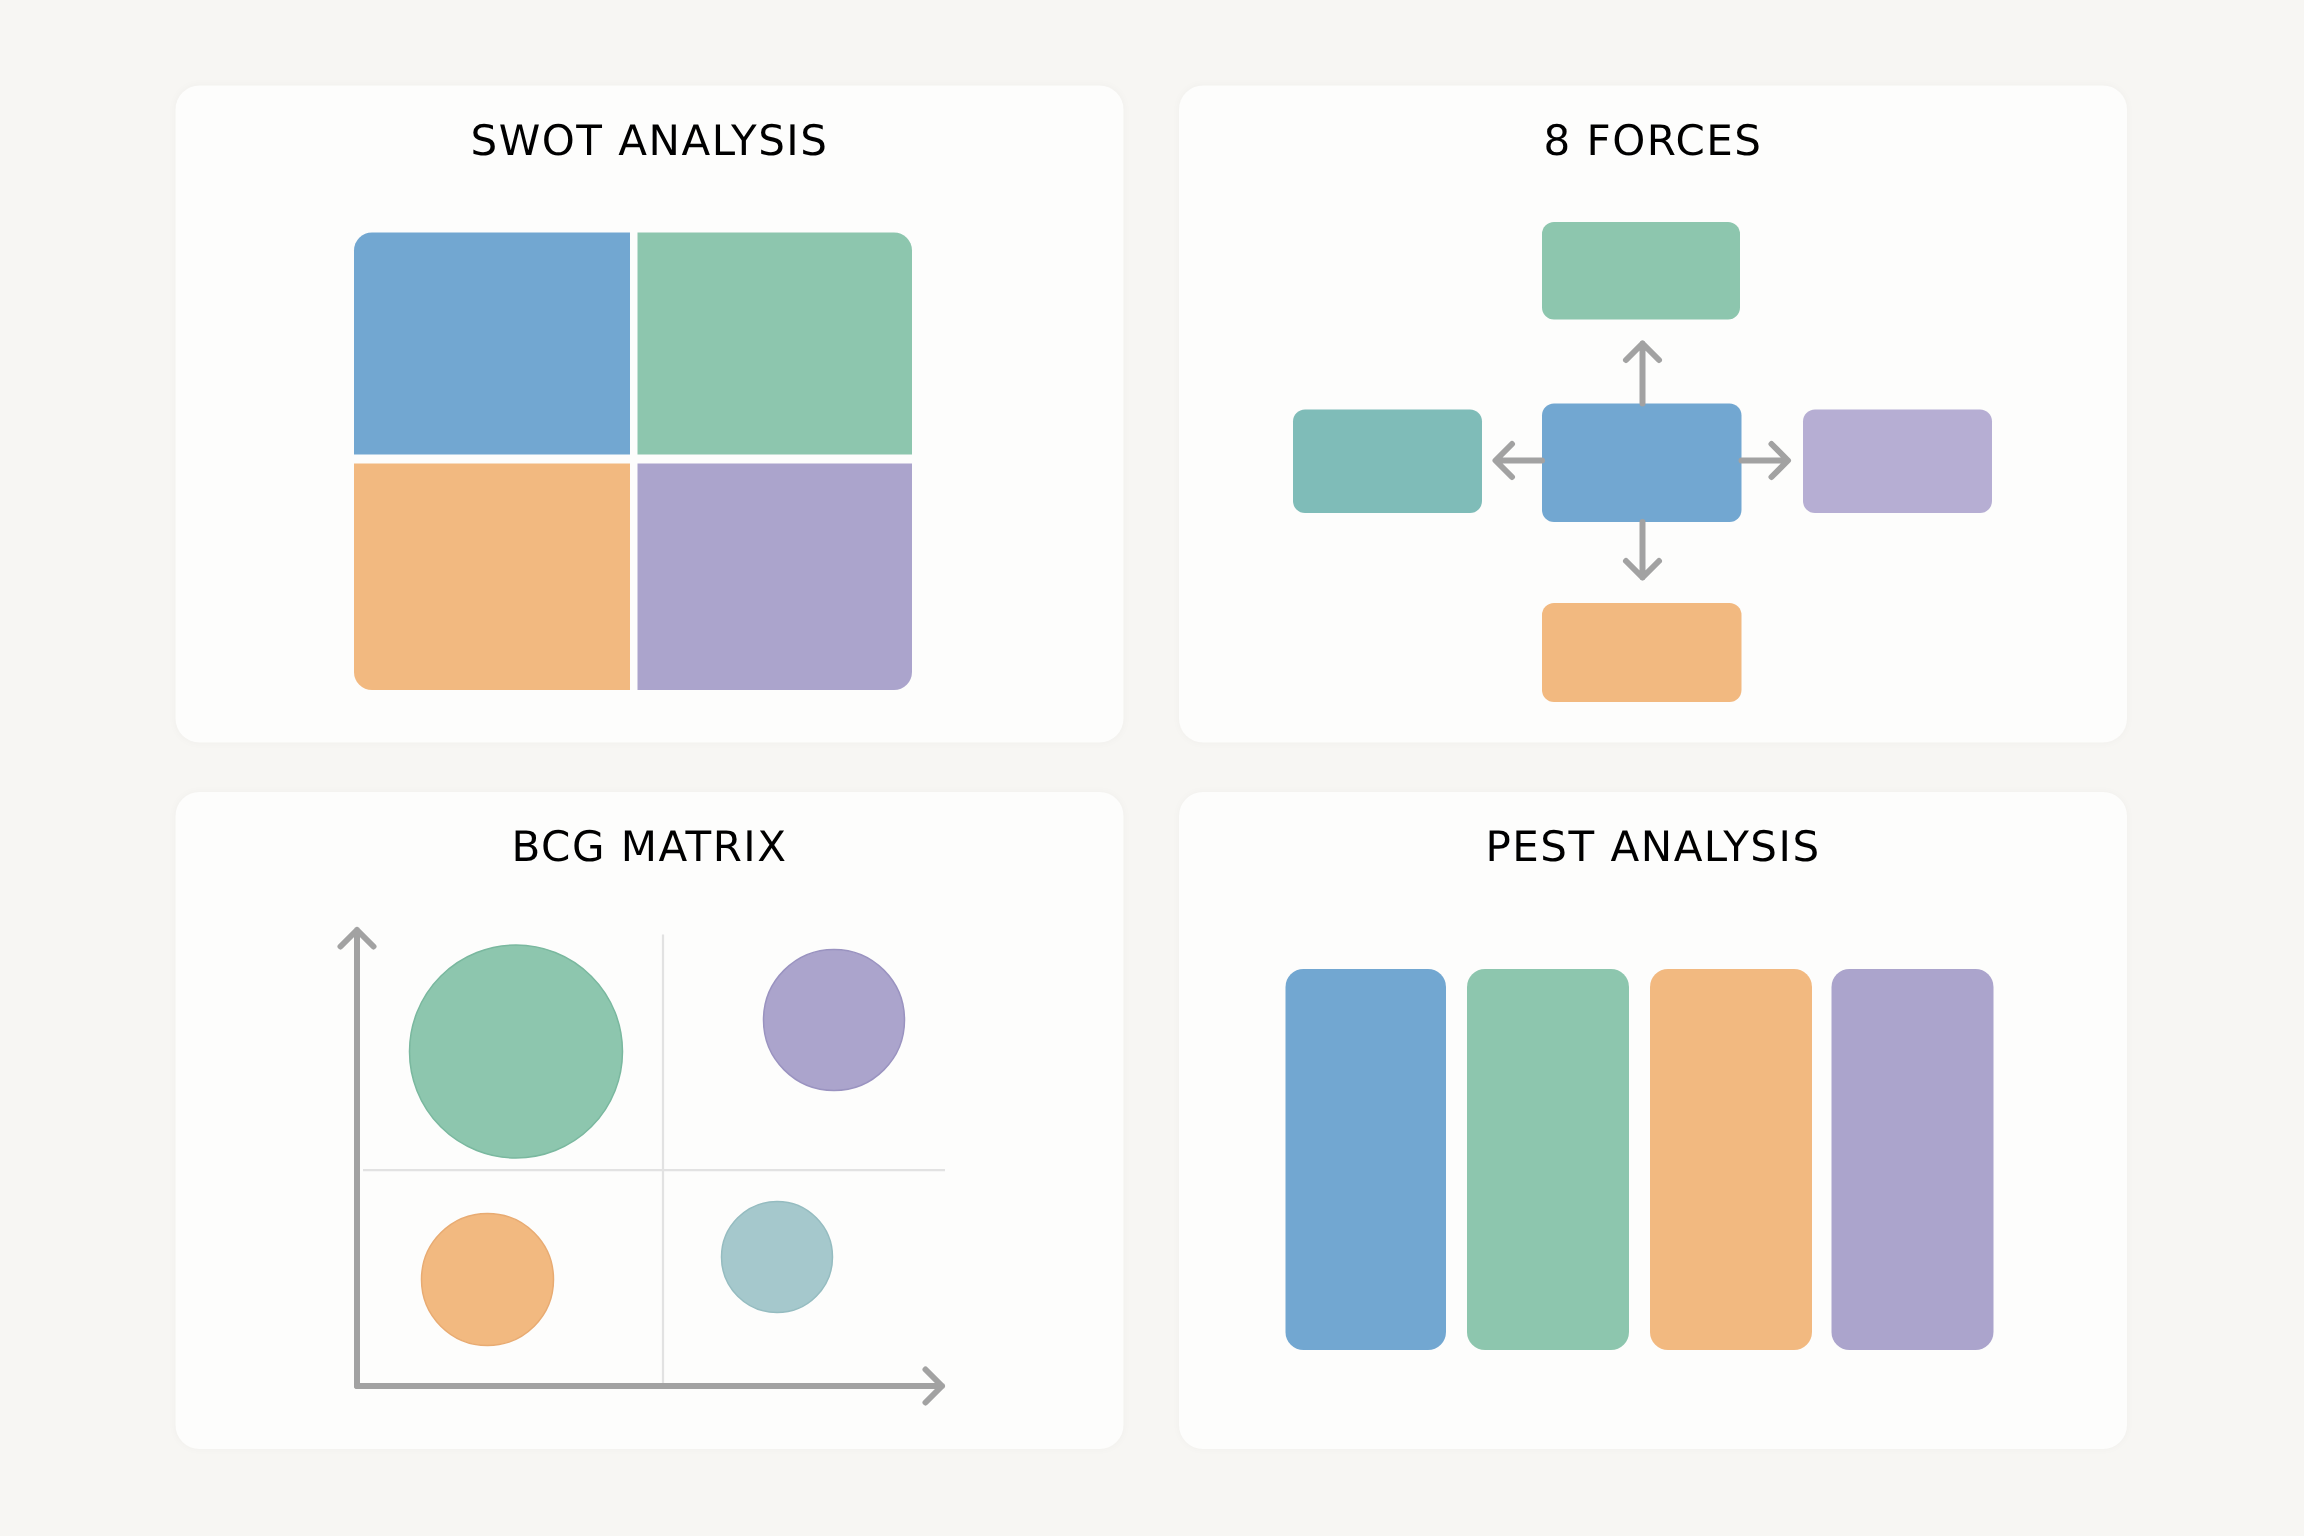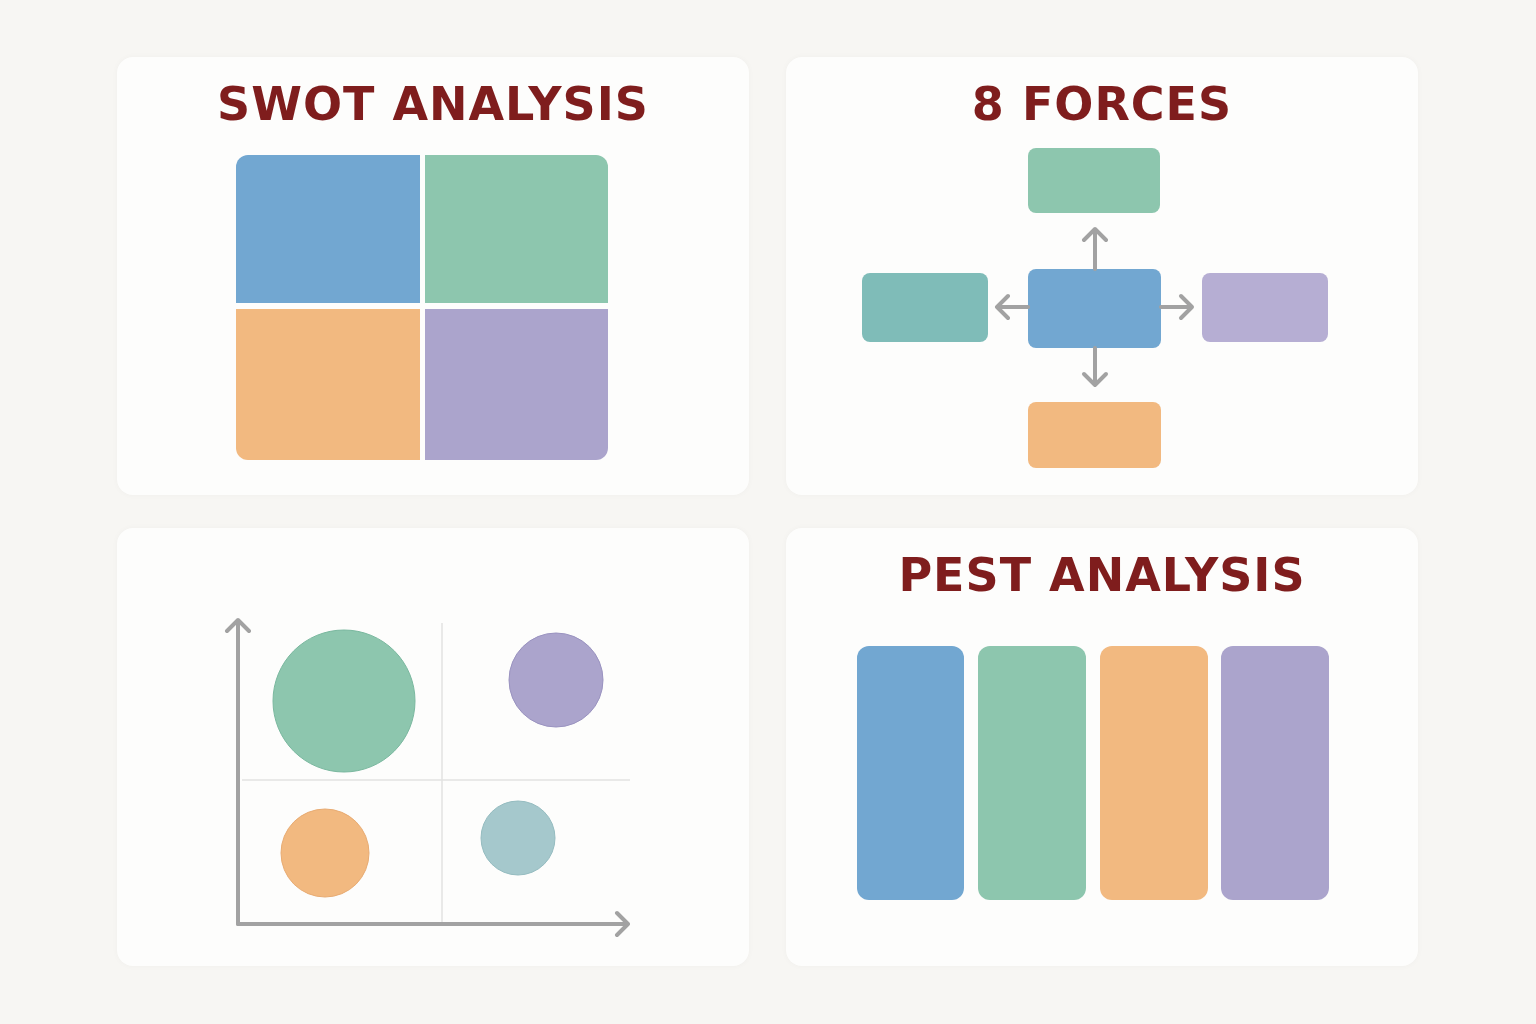--- a/index.html
+++ b/index.html
@@ -1,18 +1,18 @@
 <!DOCTYPE html>
 <html><head>
 <meta charset="utf-8">
 <style>
   html,body{margin:0;padding:0;}
   body{width:1536px;height:1024px;background:#f7f6f3;position:relative;overflow:hidden;font-family:"DejaVu Sans","Liberation Sans",sans-serif;}
   .card{position:absolute;width:632px;height:438px;background:#fdfdfc;border-radius:16px;box-shadow:0 0 6px rgba(0,0,0,0.03);}
-  .title{position:absolute;left:0;right:0;text-align:center;font-weight:bold;font-size:46px;letter-spacing:1px;color:#7f1d1d;top:20px;}
+  .title{position:absolute;left:0;right:0;text-align:center;font-weight:normal;font-size:28px;letter-spacing:1px;color:#000000;top:20px;}
   .abs{position:absolute;}
   .r{border-radius:12px;}
 </style>
 </head>
 <body>
 
 <div class="card" style="left:117px;top:57px;">
   <div class="title">SWOT ANALYSIS</div>
   <div class="abs" style="left:119px;top:98px;width:184px;height:148px;background:#72a7d1;border-radius:12px 0 0 0;"></div>
   <div class="abs" style="left:308px;top:98px;width:183px;height:148px;background:#8dc6ae;border-radius:0 12px 0 0;"></div>
@@ -31,20 +31,21 @@
     <g stroke="#a2a2a2" stroke-width="4" fill="none" stroke-linecap="round" stroke-linejoin="round">
       <path d="M309 212 L309 172 M298 183 L309 172 L320 183"></path>
       <path d="M242 250 L212 250 M222 239 L211 250 L222 261"></path>
       <path d="M375 250 L405 250 M395 239 L406 250 L395 261"></path>
       <path d="M309 291 L309 328 M298 317 L309 328 L320 317"></path>
     </g>
   </svg>
 </div>
 
 <div class="card" style="left:117px;top:528px;">
+  <div class="title" style="top:20px;">BCG MATRIX</div>
   <svg class="abs" style="left:0;top:0;" width="632" height="438">
     <line x1="325" y1="95" x2="325" y2="394" stroke="#e2e2e2" stroke-width="1.5"></line>
     <line x1="125" y1="252" x2="513" y2="252" stroke="#e2e2e2" stroke-width="1.5"></line>
     <g stroke="#a2a2a2" stroke-width="4" fill="none" stroke-linecap="round" stroke-linejoin="round">
       <path d="M121 396 L121 92 M110 103 L121 92 L132 103"></path>
       <path d="M121 396 L511 396 M500 385 L511 396 L500 407"></path>
     </g>
     <circle cx="227" cy="173" r="71" fill="#8dc6ae" stroke="#7ab89f" stroke-width="1"></circle>
     <circle cx="439" cy="152" r="47" fill="#aba4cc" stroke="#9a93c0" stroke-width="1"></circle>
     <circle cx="208" cy="325" r="44" fill="#f2b980" stroke="#e8ab72" stroke-width="1"></circle>

